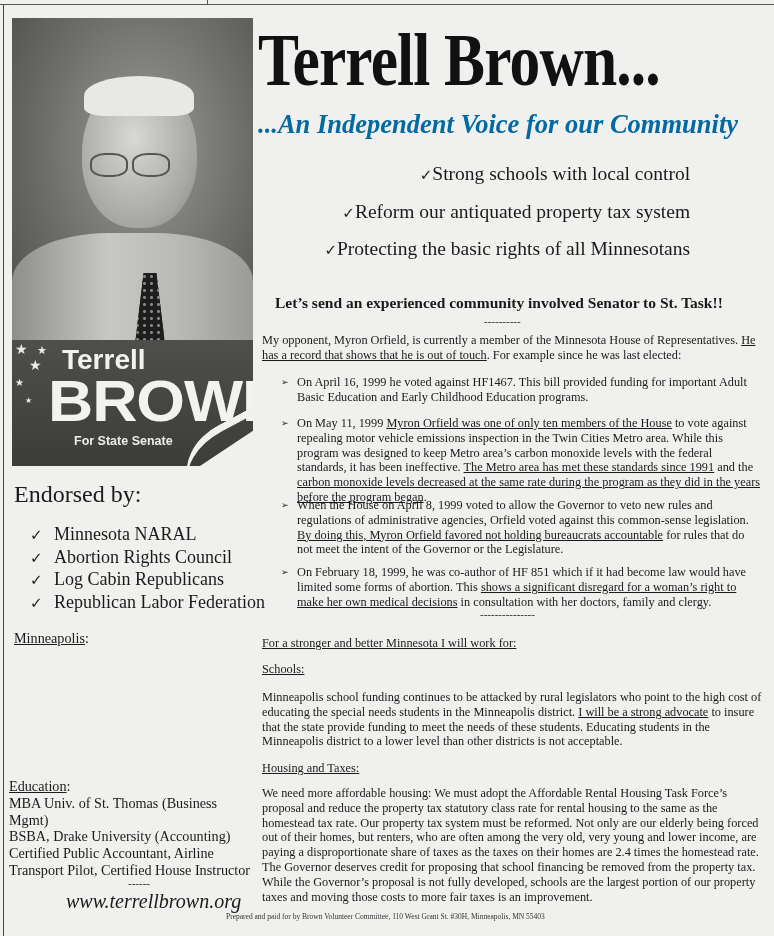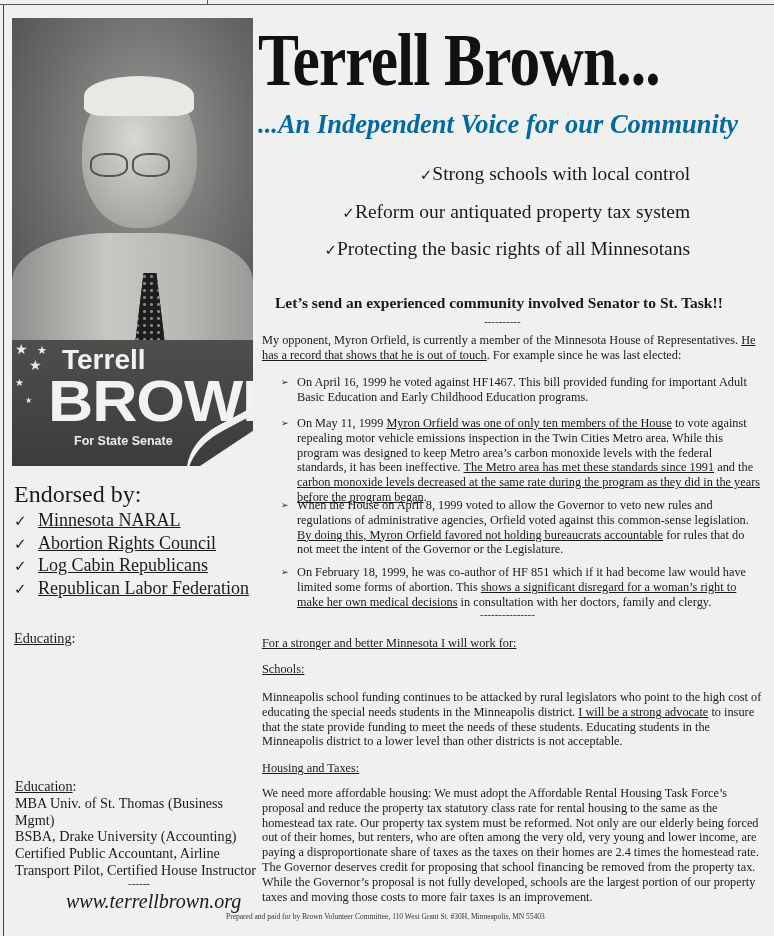--- a/index.html
+++ b/index.html
@@ -69,27 +69,27 @@
     font-size: 12.5px; color: #ececea;
   }
   .logo .swoosh {
     position: absolute; left: 170px; top: 85px; width: 90px; height: 60px;
     border-top: 7px solid #f0f0ee; border-radius: 60% 0 0 0; transform: rotate(-28deg);
   }
 
   
   .endorsed { position: absolute; left: 14px; top: 480px; width: 245px; }
   .endorsed h2 { margin: 0 0 2px 0; font-weight: normal; font-size: 24px; line-height: 28px; }
-  .endorsed ul { list-style: none; margin: 0; padding: 0; text-decoration: underline; }
+  .endorsed ul { list-style: none; margin: 16px; padding: 0; }
   .endorsed li { font-size: 18px; line-height: 21.5px; white-space: nowrap; }
   .endorsed .chk { display: inline-block; width: 24px; font-size: 15px; font-family: "DejaVu Sans", sans-serif; }
 
   .exp { position: absolute; left: 14px; top: 630px; width: 245px; font-size: 14.2px; line-height: 16.8px; }
   .exp .lbl { text-decoration: underline; }
-  .edu { position: absolute; left: 15px; top: 778px; width: 250px; font-size: 14.2px; line-height: 16.8px; }
+  .edu { position: absolute; left: 9px; top: 778px; width: 250px; font-size: 14.2px; line-height: 16.8px; }
   .edu .lbl { text-decoration: underline; }
   .dashes-left { position: absolute; left: 128px; top: 877px; font-size: 11px; }
   .website { position: absolute; left: 66px; top: 890px; font-size: 20px; font-style: italic; }
 
   
   .title {
     position: absolute; left: 258px; top: 18px;
     font-family: "Liberation Serif", serif; font-weight: bold;
     font-size: 74px; line-height: 84px; letter-spacing: -1px;
     transform: scaleX(0.83); transform-origin: left;
@@ -158,21 +158,21 @@
   <h2>Endorsed by:</h2>
   <ul>
     <li><span class="chk">✓</span><span>Minnesota NARAL</span></li>
     <li><span class="chk">✓</span><span>Abortion Rights Council</span></li>
     <li><span class="chk">✓</span><span>Log Cabin Republicans</span></li>
     <li><span class="chk">✓</span><span>Republican Labor Federation</span></li>
   </ul>
 </div>
 
 <div class="exp">
-  <span class="lbl">Educating</span><span>:</span><br>
+  <span class="lbl">Minneapolis</span><span>:</span><br>
 </div>
 
 <div class="edu">
   <span class="lbl">Education</span><span>:</span><br>
   <span>MBA Univ. of St. Thomas (Business Mgmt)</span><br>
   <span>BSBA, Drake University (Accounting)</span><br>
   <span>Certified Public Accountant, Airline</span><br>
   <span>Transport Pilot, Certified House Instructor</span>
 </div>
 

